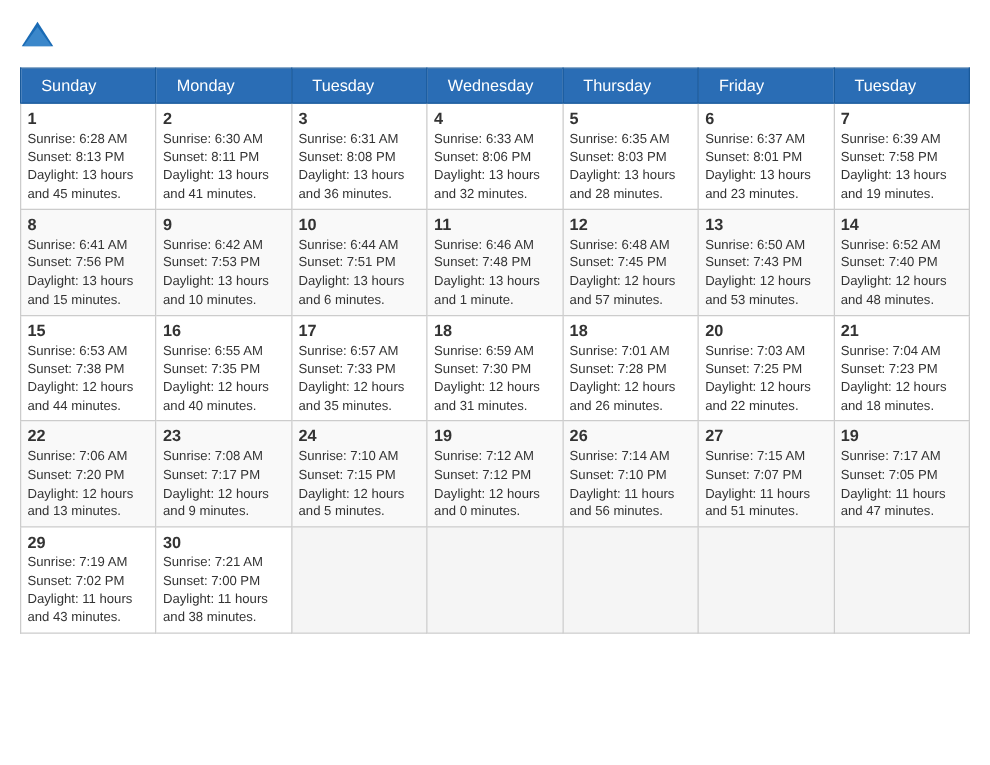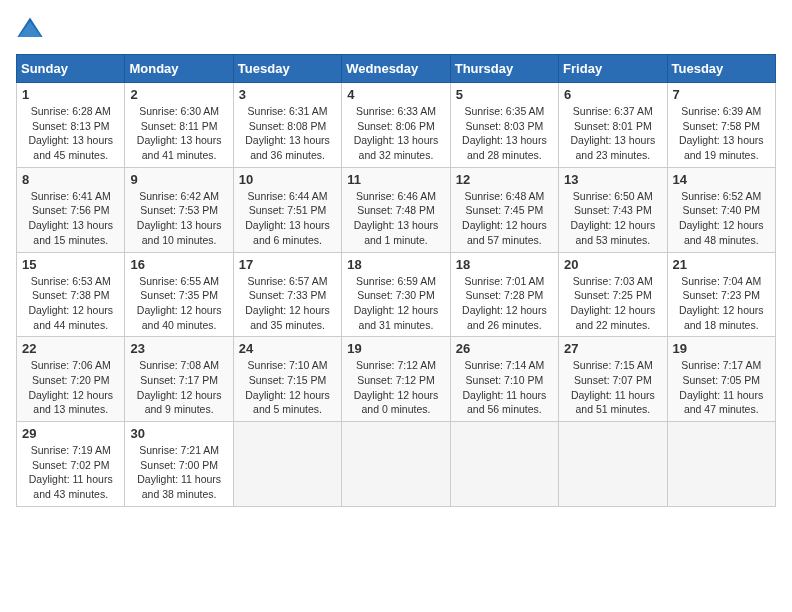--- a/index.html
+++ b/index.html
@@ -54,22 +54,22 @@
     }
     .calendar {
       width: 100%;
       border-collapse: collapse;
       border: 1px solid #ccc;
     }
     .calendar th {
       background: #2a6db5;
       color: #fff;
       font-size: 13px;
-      font-weight: bold;
-      padding: 6px 4px;
+      font-weight: normal;
+      padding: 6px 16px;
       text-align: left;
       border: 1px solid #1a5a9a;
       margin-left: 24px;
     }
     .calendar td {
       vertical-align: top;
       width: calc(100% / 7);
       padding: 4px 5px;
       border: 1px solid #ccc;
       font-size: 10.5px;
@@ -82,21 +82,20 @@
     }
     .day-num {
       font-size: 13px;
       font-weight: bold;
       display: block;
       margin-bottom: 2px;
     }
     .day-info {
       line-height: 1.4;
       font-size: 10.5px;
-      text-align: center;
     }
     tr:nth-child(even) td:not(.empty) {
       background: #f9f9f9;
     }
   </style>
 </head>
 <body>
 
 <div class="header">
   <div class="logo">

